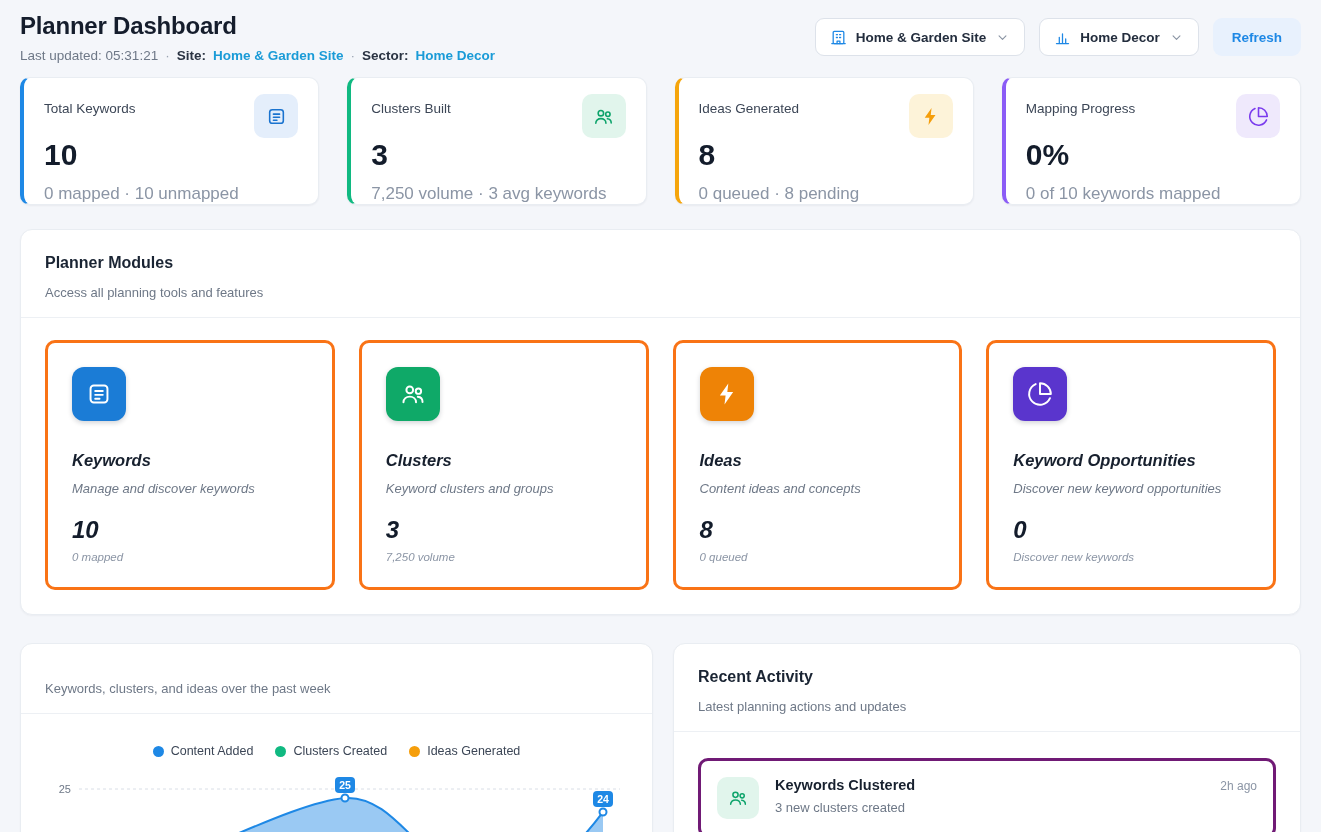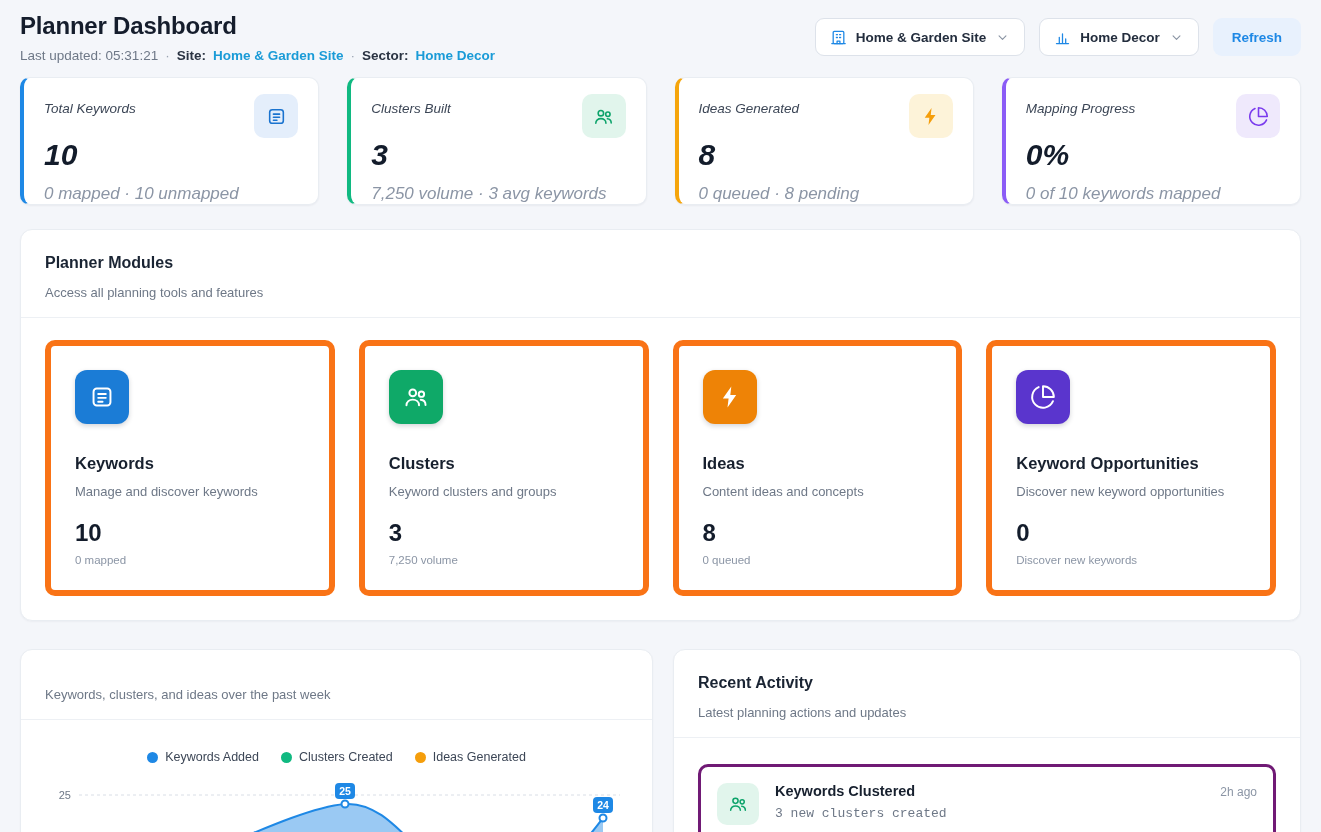--- a/index.html
+++ b/index.html
@@ -30,21 +30,21 @@
   .selector .sel-icon svg { width: 17px; height: 17px; }
   .selector .chev { color: #8a94a3; display: flex; }
   .selector .chev svg { width: 15px; height: 15px; }
   .refresh-btn {
     height: 38px; padding: 0 19px; background: #e8f1fd; color: #1e88e5; border: none;
     border-radius: 9px; font-size: 13.5px; font-weight: 700; cursor: pointer;
     font-family: "Liberation Sans", sans-serif;
   }
 
   
-  .stats-row { display: grid; grid-template-columns: repeat(4, 1fr); gap: 28px; margin-top: 14px; font-style: italic; }
+  .stats-row { display: grid; grid-template-columns: repeat(4, 1fr); gap: 28px; margin-top: 14px; }
   .stat-card {
     background: #fff; border: 1px solid #e9edf2; border-left: 4px solid var(--accent);
     border-radius: 10px; padding: 16px 20px 14px; height: 128px;
     box-shadow: 0 1px 2px rgba(16,24,40,.05);
   }
   .stat-top { display: flex; justify-content: space-between; align-items: flex-start; }
   .stat-label { font-size: 13.5px; color: #3c4656; padding-top: 7px; }
   .stat-icon { width: 44px; height: 44px; border-radius: 10px; display: flex; align-items: center; justify-content: center; }
   .stat-icon svg { width: 21px; height: 21px; }
   .stat-value { font-size: 30px; font-weight: 700; color: #131c2b; line-height: 1; margin-top: 2px; }
@@ -63,21 +63,21 @@
   .section-card {
     background: #fff; border: 1px solid #e9edf2; border-radius: 12px; margin-top: 24px;
     padding: 24px; box-shadow: 0 1px 2px rgba(16,24,40,.04);
   }
   .section-title { font-size: 16px; font-weight: 700; color: #1a2433; }
   .section-sub { font-size: 13px; color: #6e7887; margin-top: 13px; }
   .section-divider { height: 1px; background: #edf0f4; margin: 17px -24px 0; }
 
   
   .modules-grid { display: grid; grid-template-columns: repeat(4, 1fr); gap: 24px; margin-top: 22px; }
-  .module-card { background: #fff; border: 6px solid #f97316; border-radius: 10px; padding: 24px; cursor: pointer; }
+  .module-card { background: #fff; border: 3px solid #f97316; border-radius: 10px; padding: 24px; cursor: pointer; font-style: italic; }
   .module-icon {
     width: 54px; height: 54px; border-radius: 12px; color: #fff;
     display: flex; align-items: center; justify-content: center;
     box-shadow: 0 2px 5px rgba(16,24,40,.18);
   }
   .module-icon svg { width: 26px; height: 26px; }
   .m-blue   { background: #1b7cd6; }
   .m-green  { background: #0fa968; }
   .m-orange { background: #ee8306; }
   .m-purple { background: #5a35cd; }
@@ -107,21 +107,21 @@
     display: flex; gap: 16px; align-items: flex-start; background: #fff; cursor: pointer;
     box-shadow: 0 1px 2px rgba(16,24,40,.03);
   }
   .activity-icon {
     width: 42px; height: 42px; border-radius: 10px; background: #e1f5ec; color: #0ca36a;
     display: flex; align-items: center; justify-content: center; flex: 0 0 auto;
   }
   .activity-icon svg { width: 20px; height: 20px; }
   .activity-body { flex: 1; }
   .activity-title { font-size: 14.5px; font-weight: 700; color: #17202e; }
-  .activity-desc { font-size: 13px; color: #6e7887; margin-top: 7px; font-family: Liberation Mono, monospace; }
+  .activity-desc { font-size: 13px; color: #6e7887; margin-top: 7px; }
   .activity-time { font-size: 12px; color: #8b95a5; padding-top: 2px; }
 
   .icn { display: flex; }
   .icn svg { stroke: currentColor; fill: none; stroke-width: 1.8; stroke-linecap: round; stroke-linejoin: round; }
   .icn.filled svg { fill: currentColor; stroke: none; }
 </style>
 </head>
 <body>
 
 <div class="page">
@@ -312,21 +312,21 @@
 
   <section class="bottom-row">
 
     <div class="bottom-card">
       <div class="section-sub">Keywords, clusters, and ideas over the past week</div>
       <div class="section-divider"></div>
 
       <div class="legend">
         <span class="legend-item">
           <span class="legend-dot" style="background:#1e88e5"></span>
-          <span>Keywords Added</span>
+          <span>Content Added</span>
         </span>
         <span class="legend-item">
           <span class="legend-dot" style="background:#10b981"></span>
           <span>Clusters Created</span>
         </span>
         <span class="legend-item">
           <span class="legend-dot" style="background:#f59e0b"></span>
           <span>Ideas Generated</span>
         </span>
       </div>

